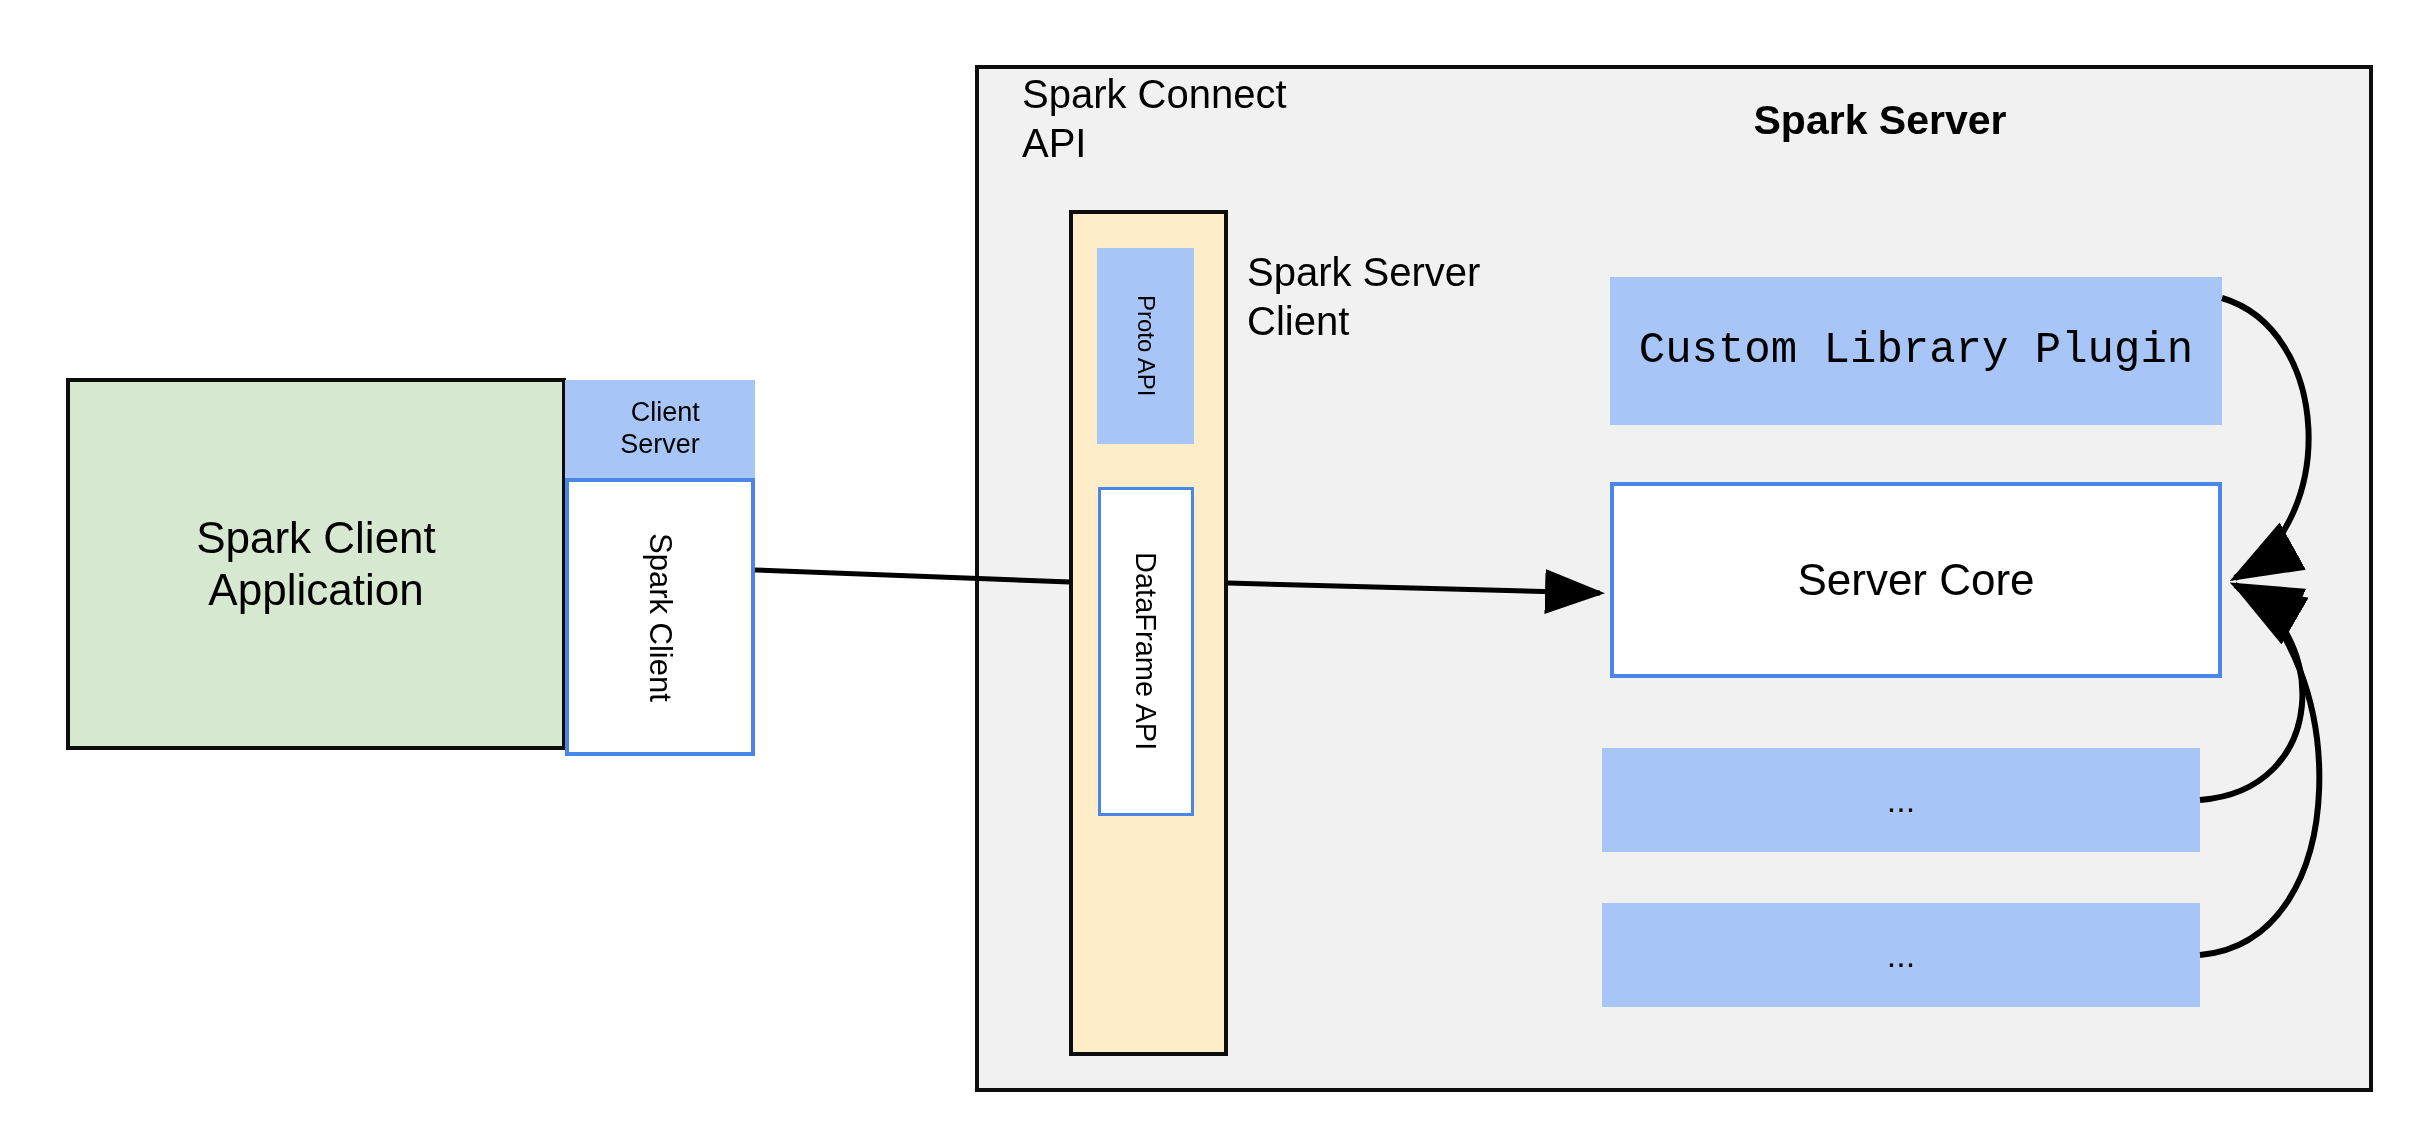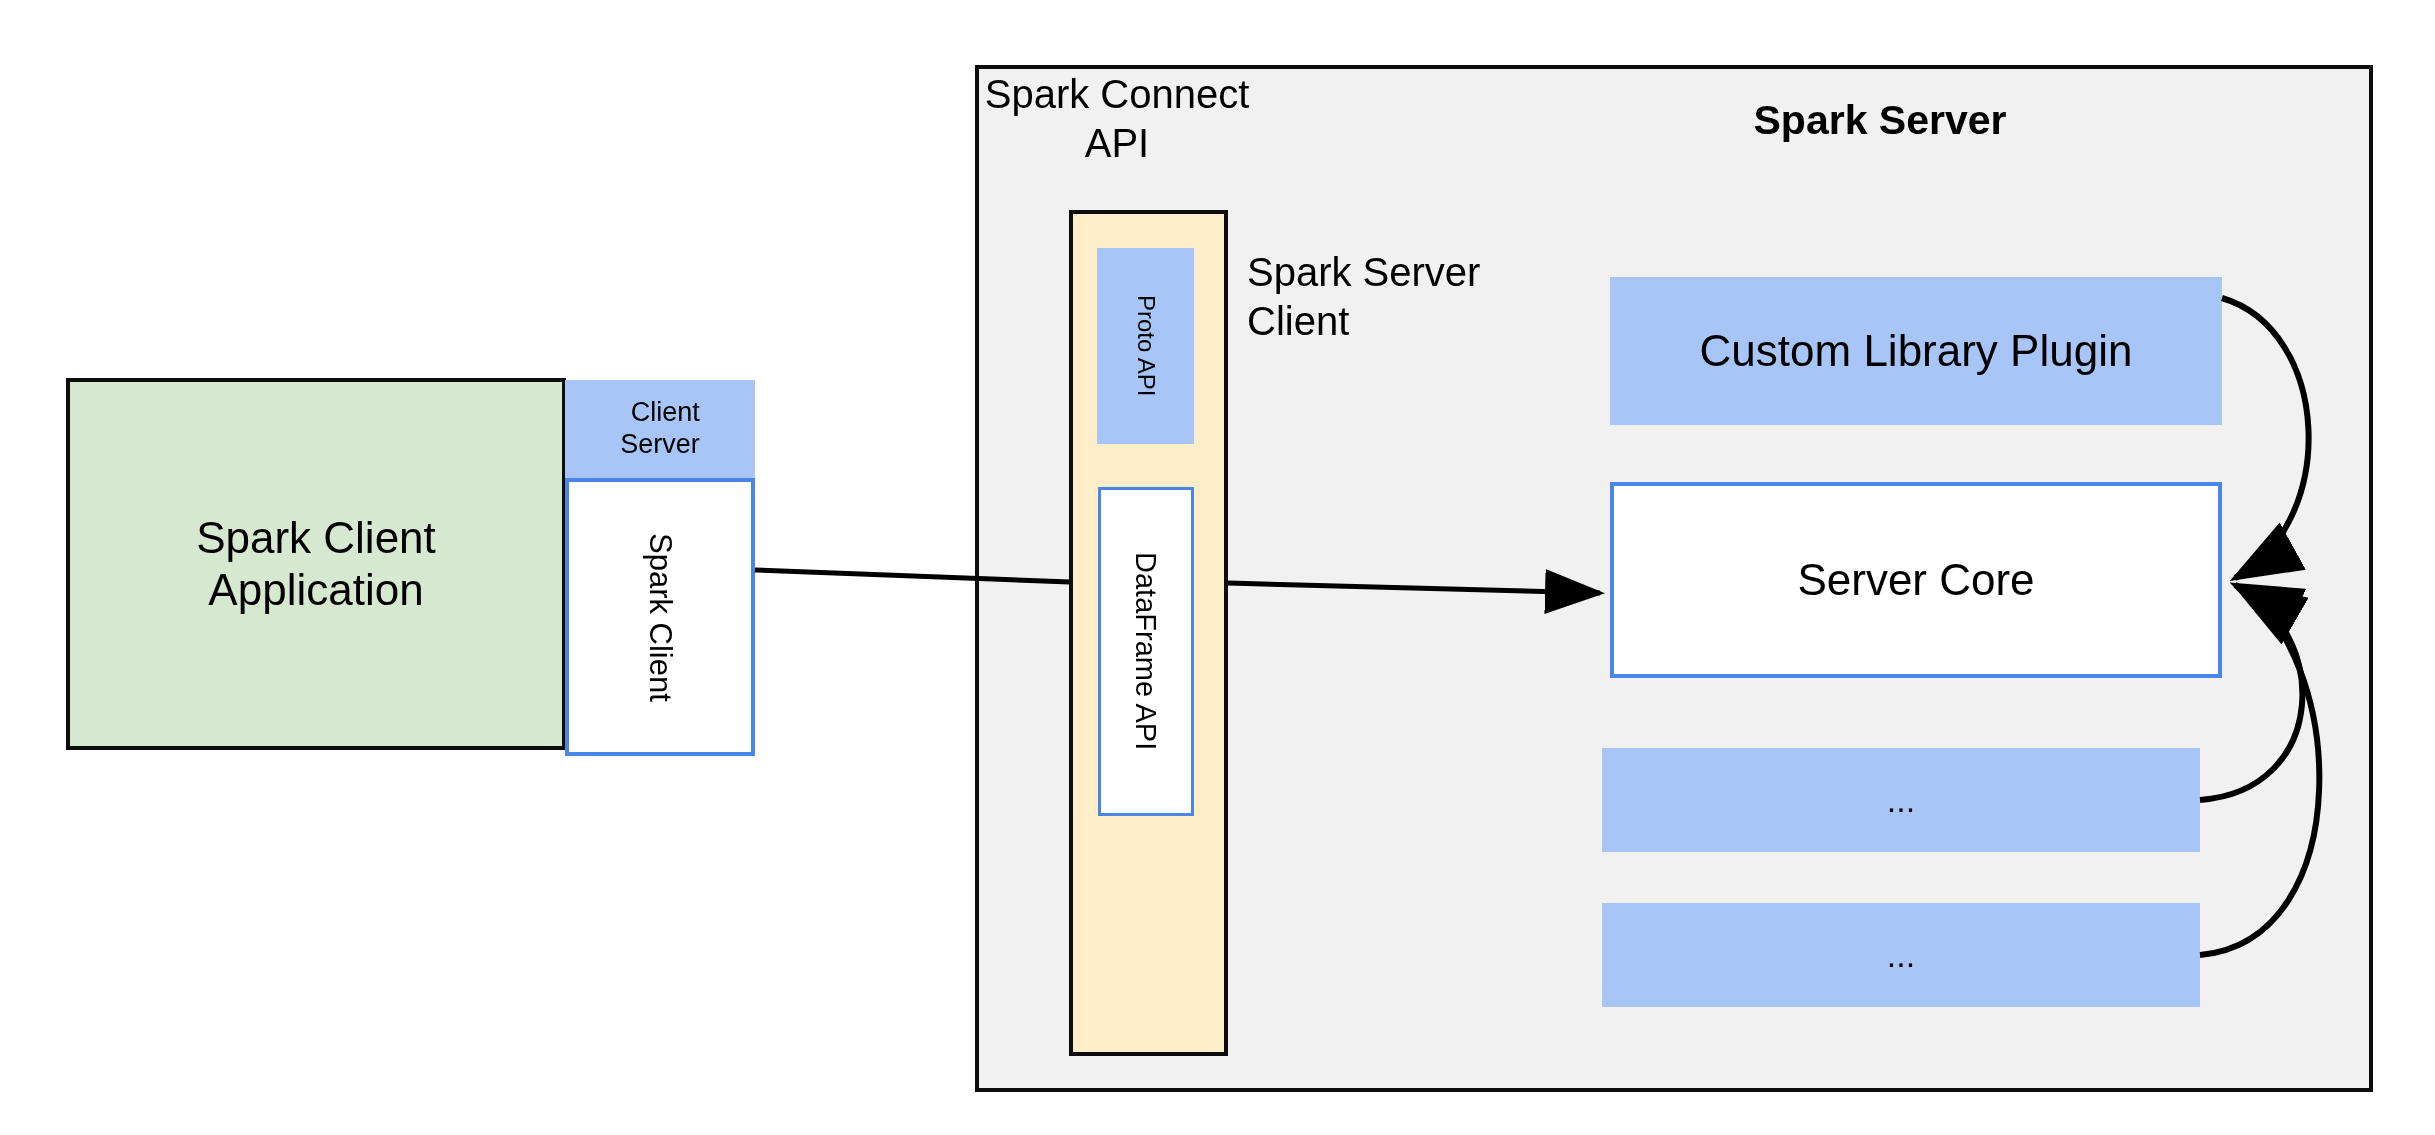--- a/index.html
+++ b/index.html
@@ -75,24 +75,23 @@
     top: 65px;
     width: 1398px;
     height: 1027px;
     background: #f1f1f1;
     border: 4px solid #0d0d0d;
     box-sizing: border-box;
   }
 
   #spark-connect-label {
     position: absolute;
-    left: 972px;
+    left: 1022px;
     top: 70px;
     width: 290px;
-    text-align: center;
     font-size: 40px;
     color: #000;
     line-height: 1.22;
   }
 
   #spark-server-title {
     position: absolute;
     left: 1600px;
     top: 97px;
     width: 560px;
@@ -149,20 +148,21 @@
 
   
   #custom-plugin-box {
     left: 1610px;
     top: 277px;
     width: 612px;
     height: 148px;
     background: #a7c5f6;
     border: none;
     font-size: 44px;
+    font-family: Liberation Mono, monospace;
   }
   #spark-core-box {
     left: 1610px;
     top: 482px;
     width: 612px;
     height: 196px;
     background: #ffffff;
     border: 4px solid #4a86e8;
     font-size: 44px;
   }

